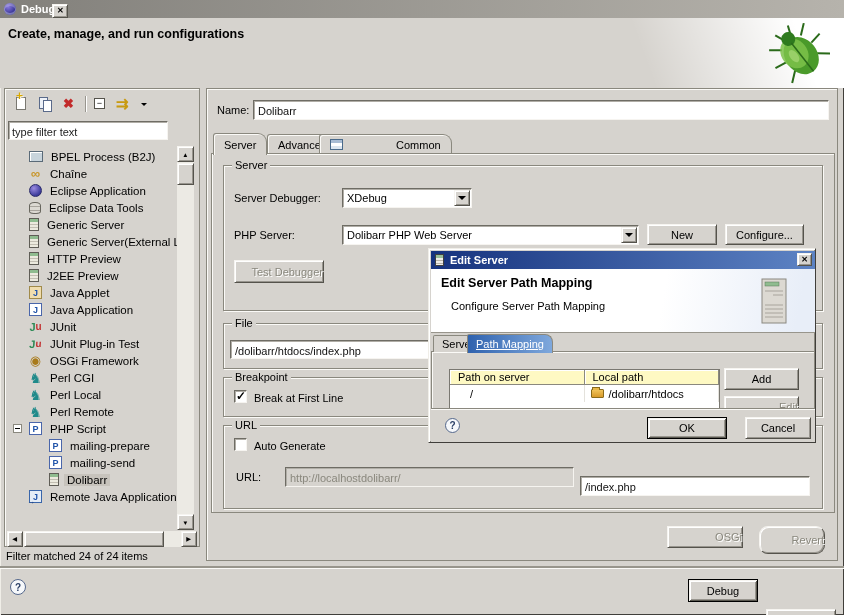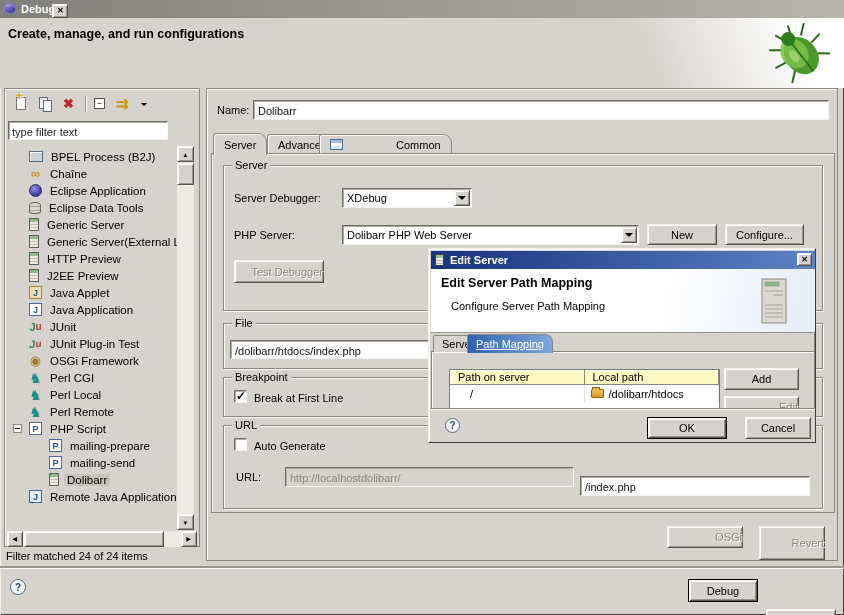--- a/index.html
+++ b/index.html
@@ -365,21 +365,21 @@
         <input disabled="" style="width: 100%; height: 100%; border: none; background: transparent; padding: 2px 4px; color: rgb(138, 136, 126);" data-name="url-base-input" value="http://localhostdolibarr/">
       </div>
       <div class="sunken abs" style="left:356px;top:41px;width:230px;height:20px;margin-top:9px;" data-name="url-path-field-wrap">
         <input style="width: 100%; height: 100%; border: none; background: transparent; padding: 2px 4px;" data-name="url-path-input" value="/index.php">
       </div>
     </div>
 
     <div class="btn raised abs disabledtx" style="left:460px;top:437px;width:76px;height:22px;" data-name="apply-button">
         <span data-name="apply-button-label">OSGi</span>
       </div>
-    <div class="btn raised abs disabledtx" style="left:552px;top:437px;width:66px;height:34px;" data-name="revert-button">
+    <div class="btn raised abs disabledtx" style="left:552px;top:437px;width:66px;height:28px;border-radius:9px;" data-name="revert-button">
         <span data-name="revert-button-label">Revert</span>
       </div>
   </div>
 
   <div class="abs dialog" data-name="edit-server-dialog">
     <div class="dtitle" data-name="edit-server-titlebar">
       <span class="dticon" data-name="server-icon"></span>
       <span class="dtext" data-name="edit-server-title">Edit Server</span>
       <span class="xbtn raised" style="position:absolute;right:3px;top:2px;width:15px;height:13px;" data-name="edit-server-close-button"></span>
     </div>

